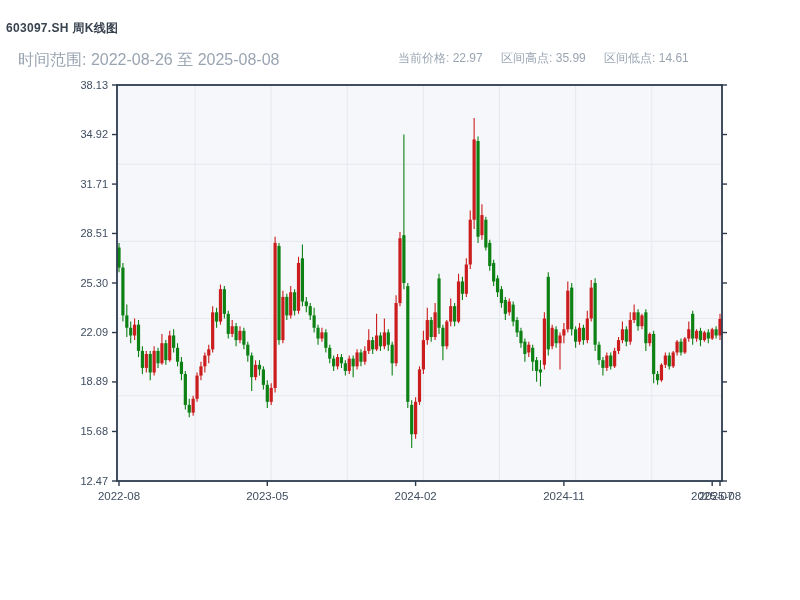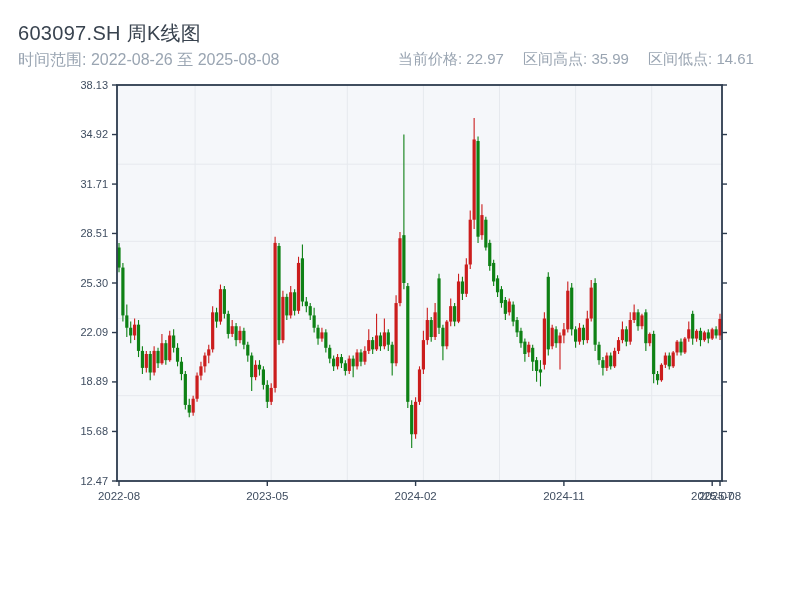--- a/index.html
+++ b/index.html
@@ -1,28 +1,28 @@
 <!DOCTYPE html>
 <html><head>
 <meta charset="utf-8">
 <style>
   html,body{margin:0;padding:0;}
   body{
     width:800px;height:600px;position:relative;overflow:hidden;
     background:#ffffff;font-family:"Liberation Sans",sans-serif;
   }
   .chart-title{
-    position:absolute;left:18px;top:20px;font-size:20px;font-weight:400;
+    position:absolute;left:6px;top:20px;font-size:12px;font-weight:700;
     color:#39434f;letter-spacing:.3px;
   }
   .chart-subtitle{
     position:absolute;left:18px;top:50px;font-size:16px;color:#9aa5b2;
   }
   .status-line{
-    position:absolute;left:398px;top:50px;font-size:15px;color:#9aa5b2;
+    position:absolute;left:398px;top:50px;font-size:12px;color:#9aa5b2;
     white-space:nowrap;
   }
   .status-line span{margin-right:15px;}
   #kline-svg{position:absolute;left:0;top:0;}
 </style>
 </head>
 <body>
 
 <div class="chart-title">603097.SH 周K线图</div>
 <div class="chart-subtitle">时间范围: 2022-08-26 至 2025-08-08</div>

